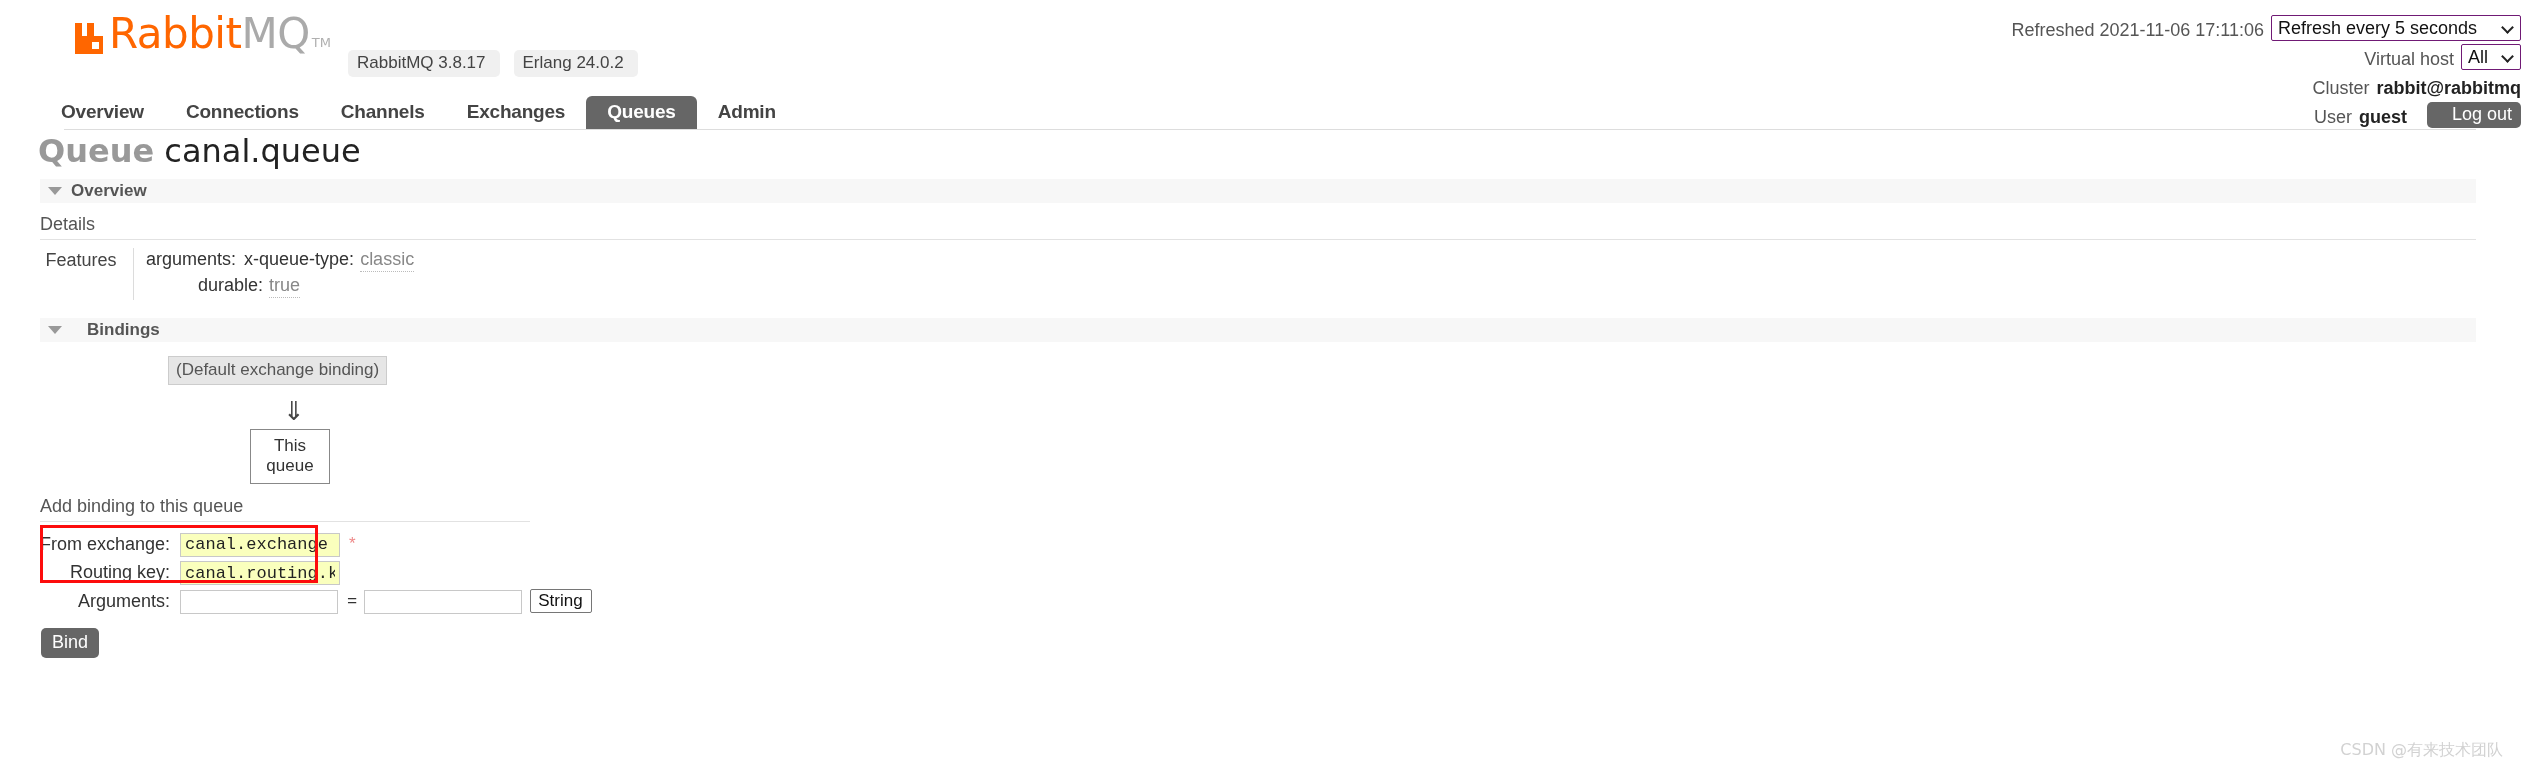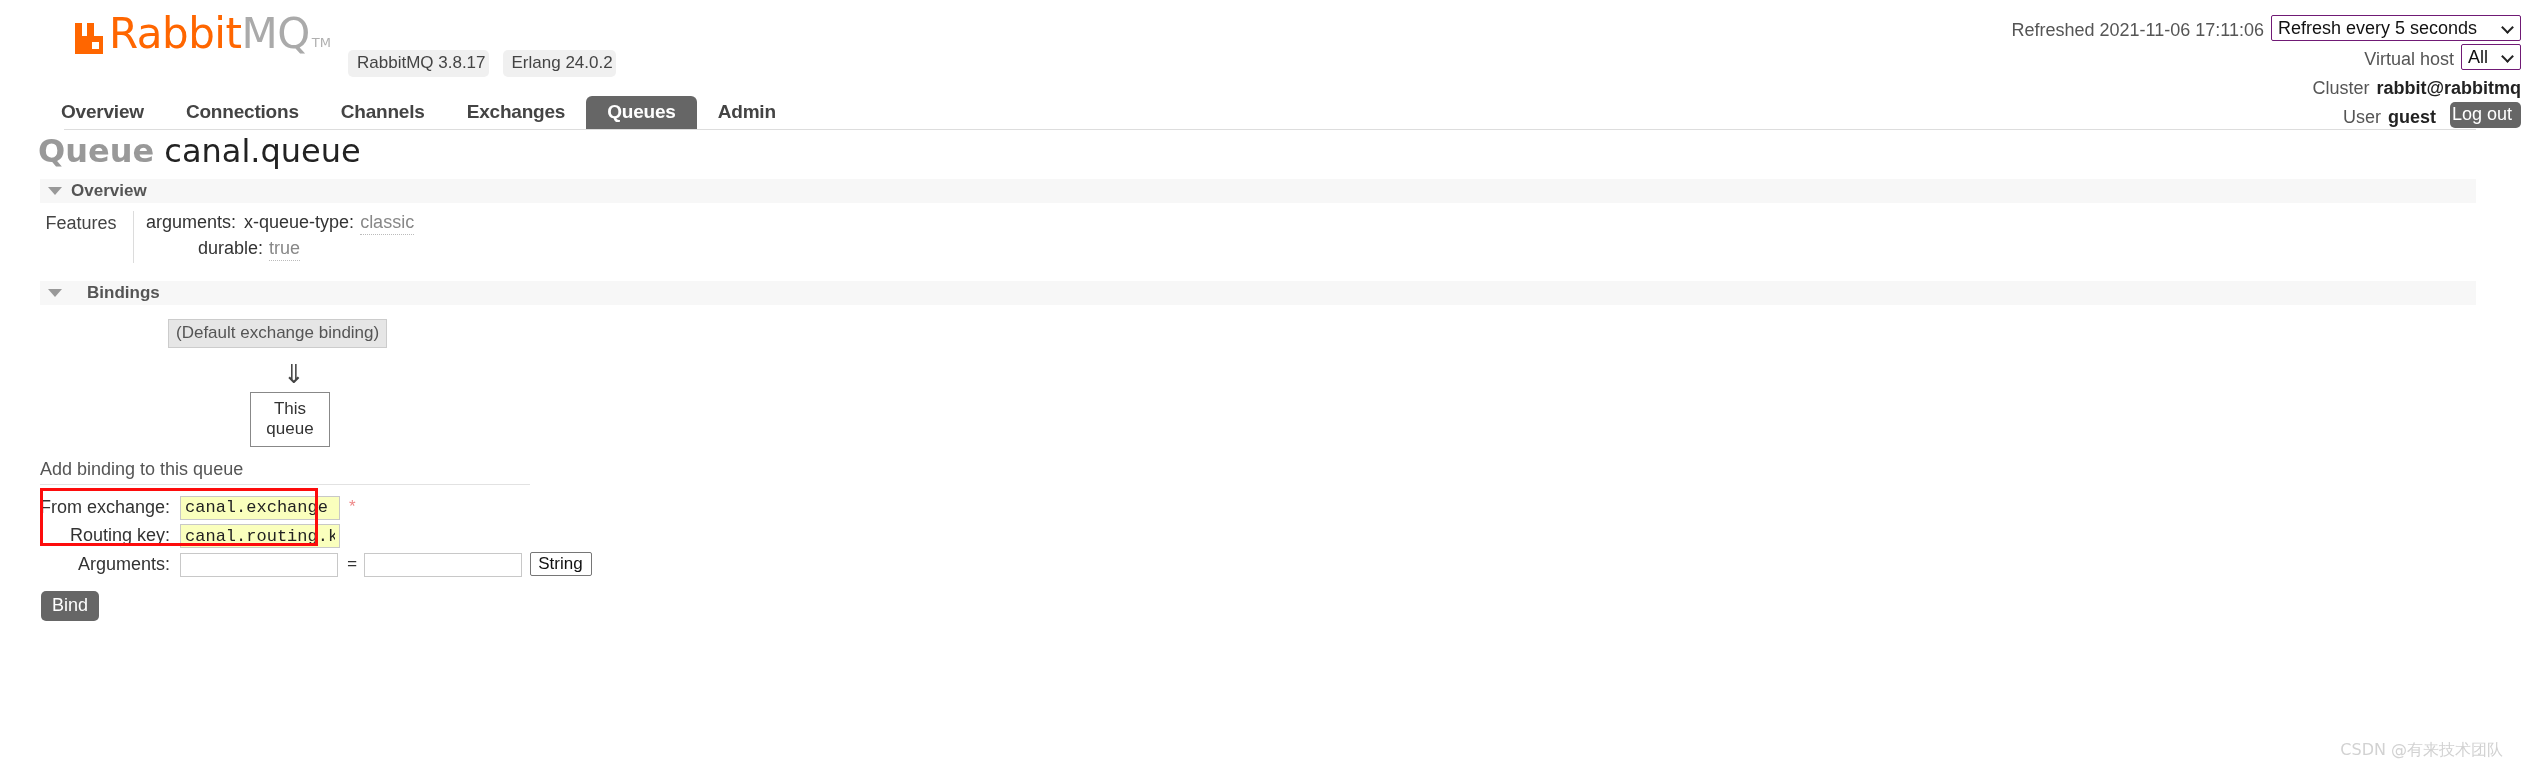--- a/index.html
+++ b/index.html
@@ -56,21 +56,21 @@
     position: absolute;
     left: 348px;
     top: 50px;
     display: flex;
     gap: 14px;
   }
   .pill {
     background: #f0f0f0;
     color: #444444;
     border-radius: 5px;
-    padding: 3px 3px 4px 9px;
+    padding: 3px 14px 4px 9px;
     font-size: 17px;
     font-family: "Liberation Sans", sans-serif;
     white-space: nowrap;
   }
 
   
   .status-cluster {
     position: absolute;
     right: 18px;
     top: 14px;
@@ -120,22 +120,22 @@
     border-bottom: 2px solid #222;
     transform: rotate(-45deg);
   }
   .logout-btn {
     background: #666666;
     color: #ffffff;
     border: none;
     border-radius: 5px;
     font-family: "Liberation Sans", sans-serif;
     font-size: 18px;
-    padding: 3px 9px 4px 2px;
-    margin-left: 14px;
+    padding: 3px 9px 4px 25px;
+    margin-left: 20px;
     cursor: pointer;
     line-height: 19px;
   }
 
   
   #nav-tabs {
     position: absolute;
     left: 0; top: 98px;
     width: 100%;
     height: 32px;
@@ -481,20 +481,21 @@
   <h1 class="page-title">
     <span class="muted">Queue</span>
     <span>canal.queue</span>
   </h1>
 
   <div class="section-bar">
     <span class="tri"></span>
     <span class="sect-label">Overview</span>
   </div>
 
+  <div class="sub-label">Details</div>
 
   <div class="features-wrap">
     <div class="features-key">Features</div>
     <div class="features-vals">
       <div class="feat-row">
         <span class="feat-name">arguments:</span>
         <span class="feat-name" style="margin-left:8px;">x-queue-type:</span>
         <span class="feat-value">classic</span>
       </div>
       <div class="feat-row feat-indent">

